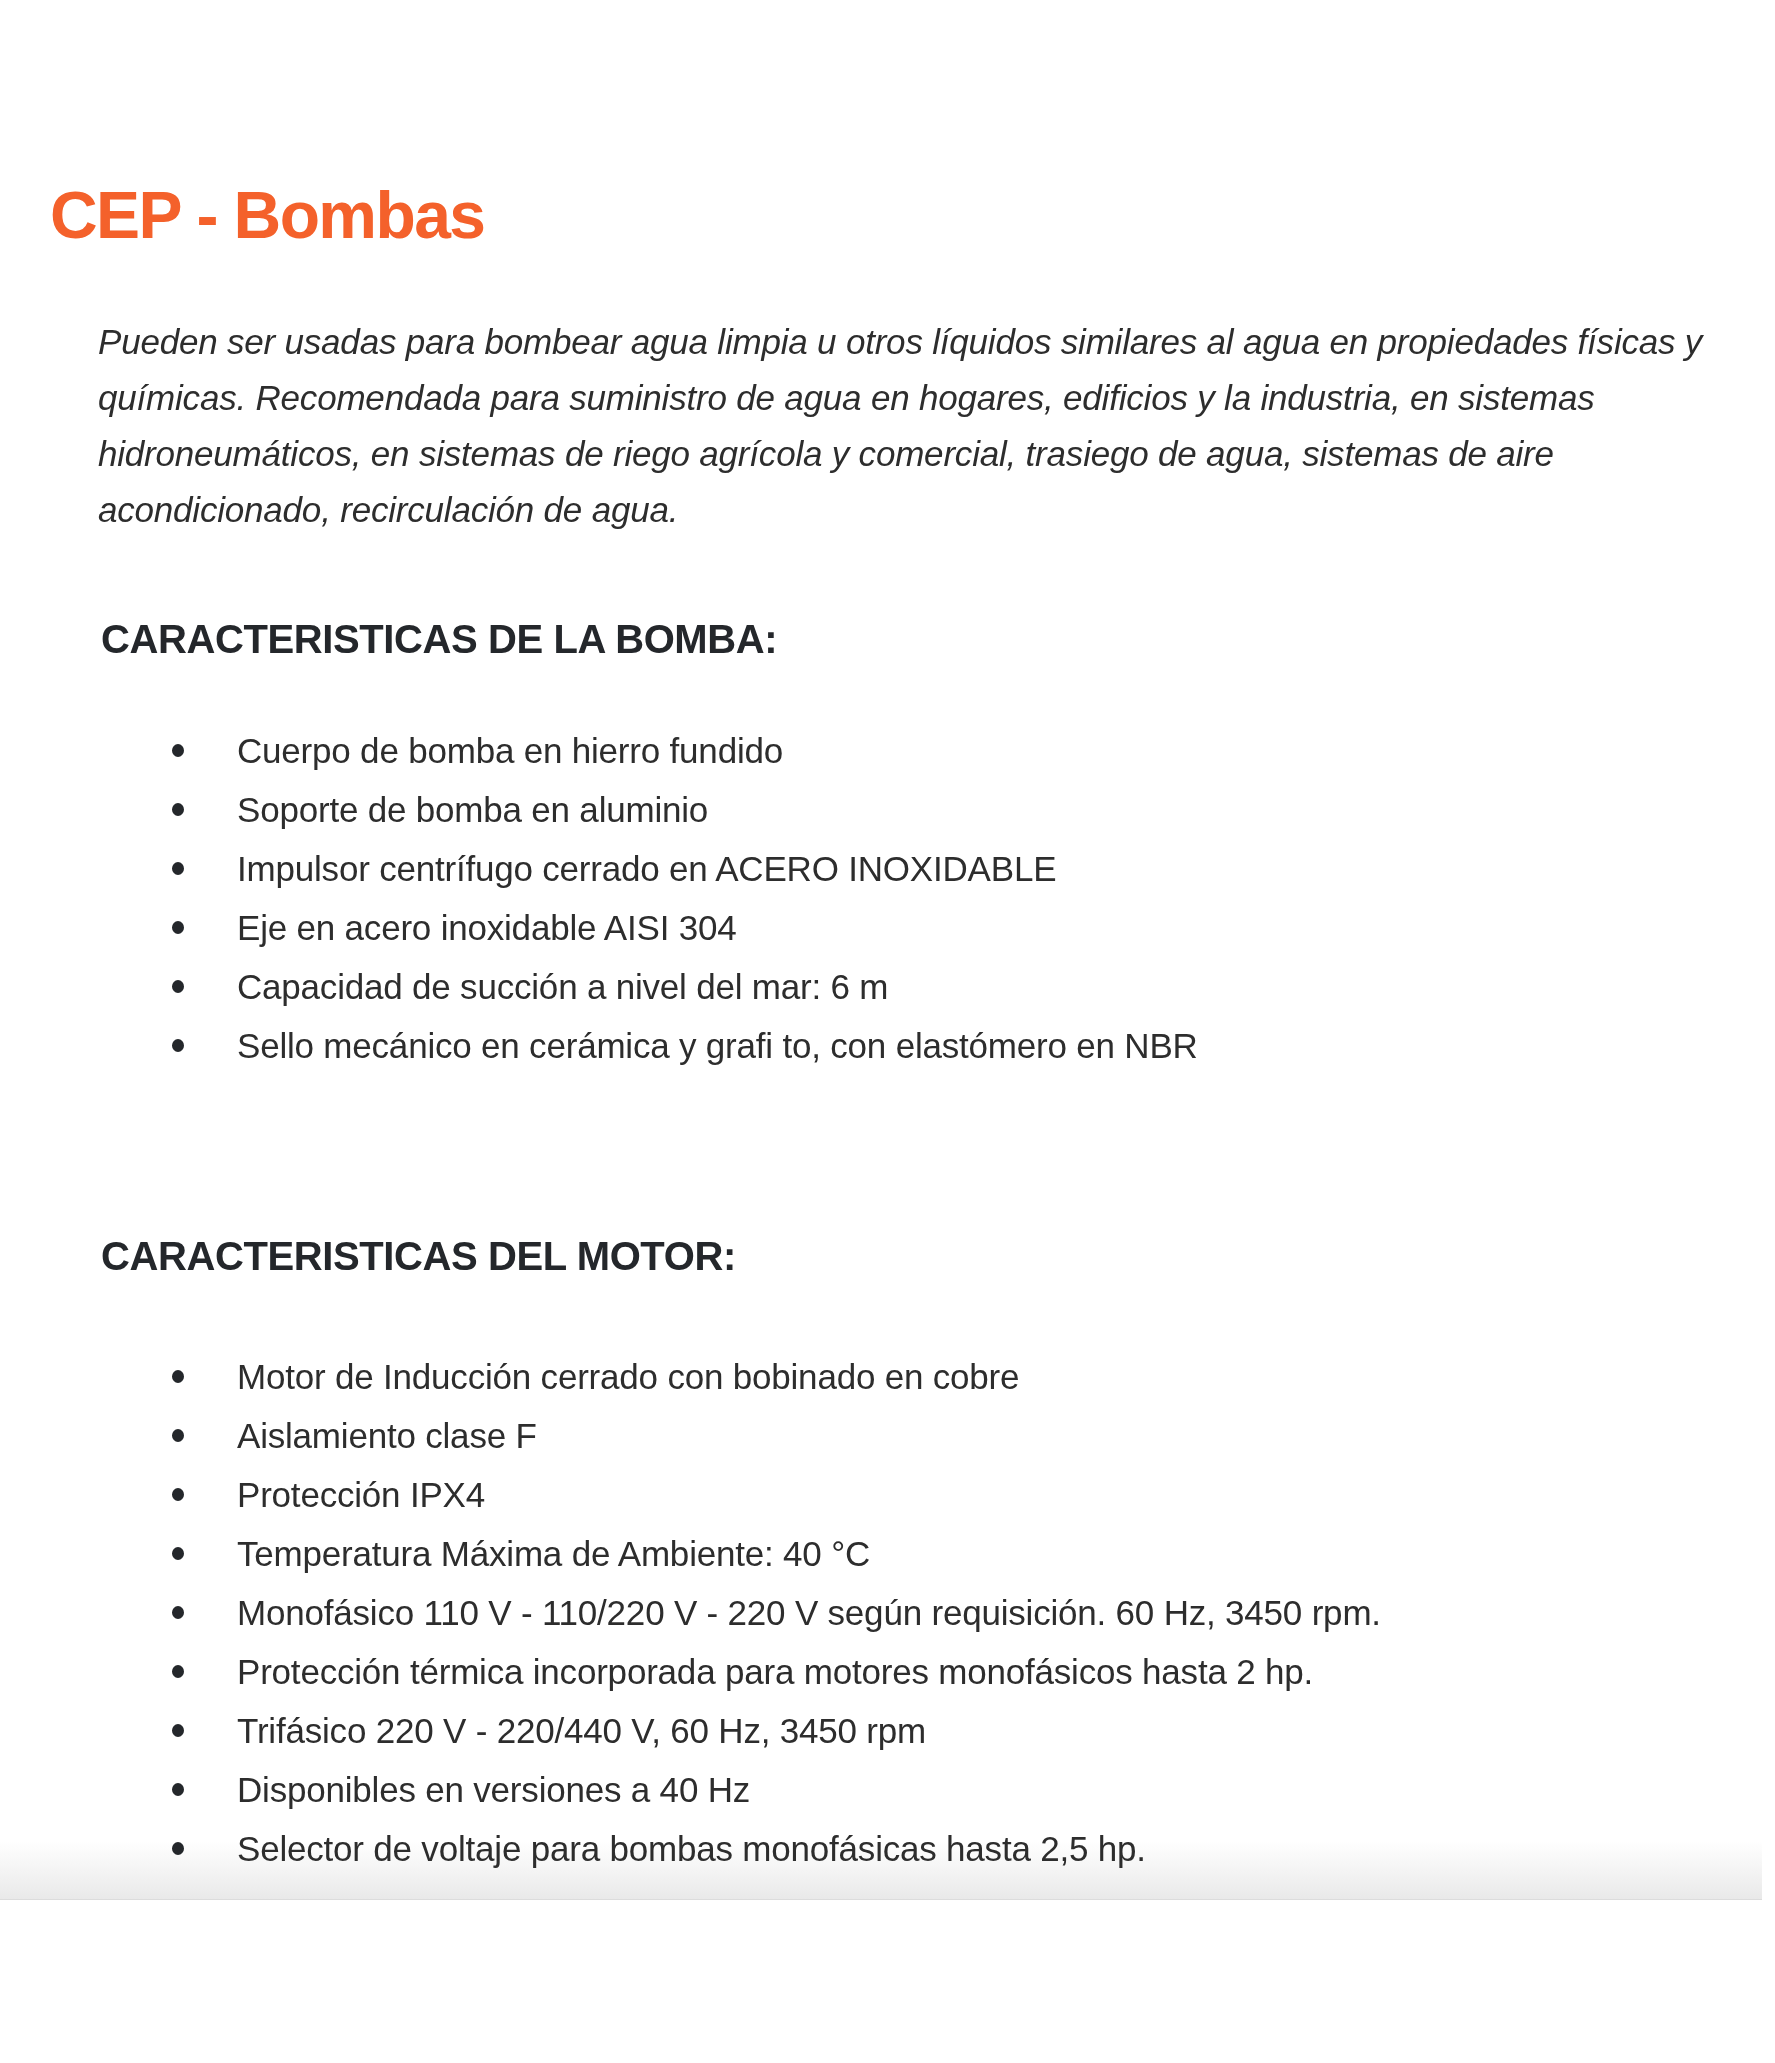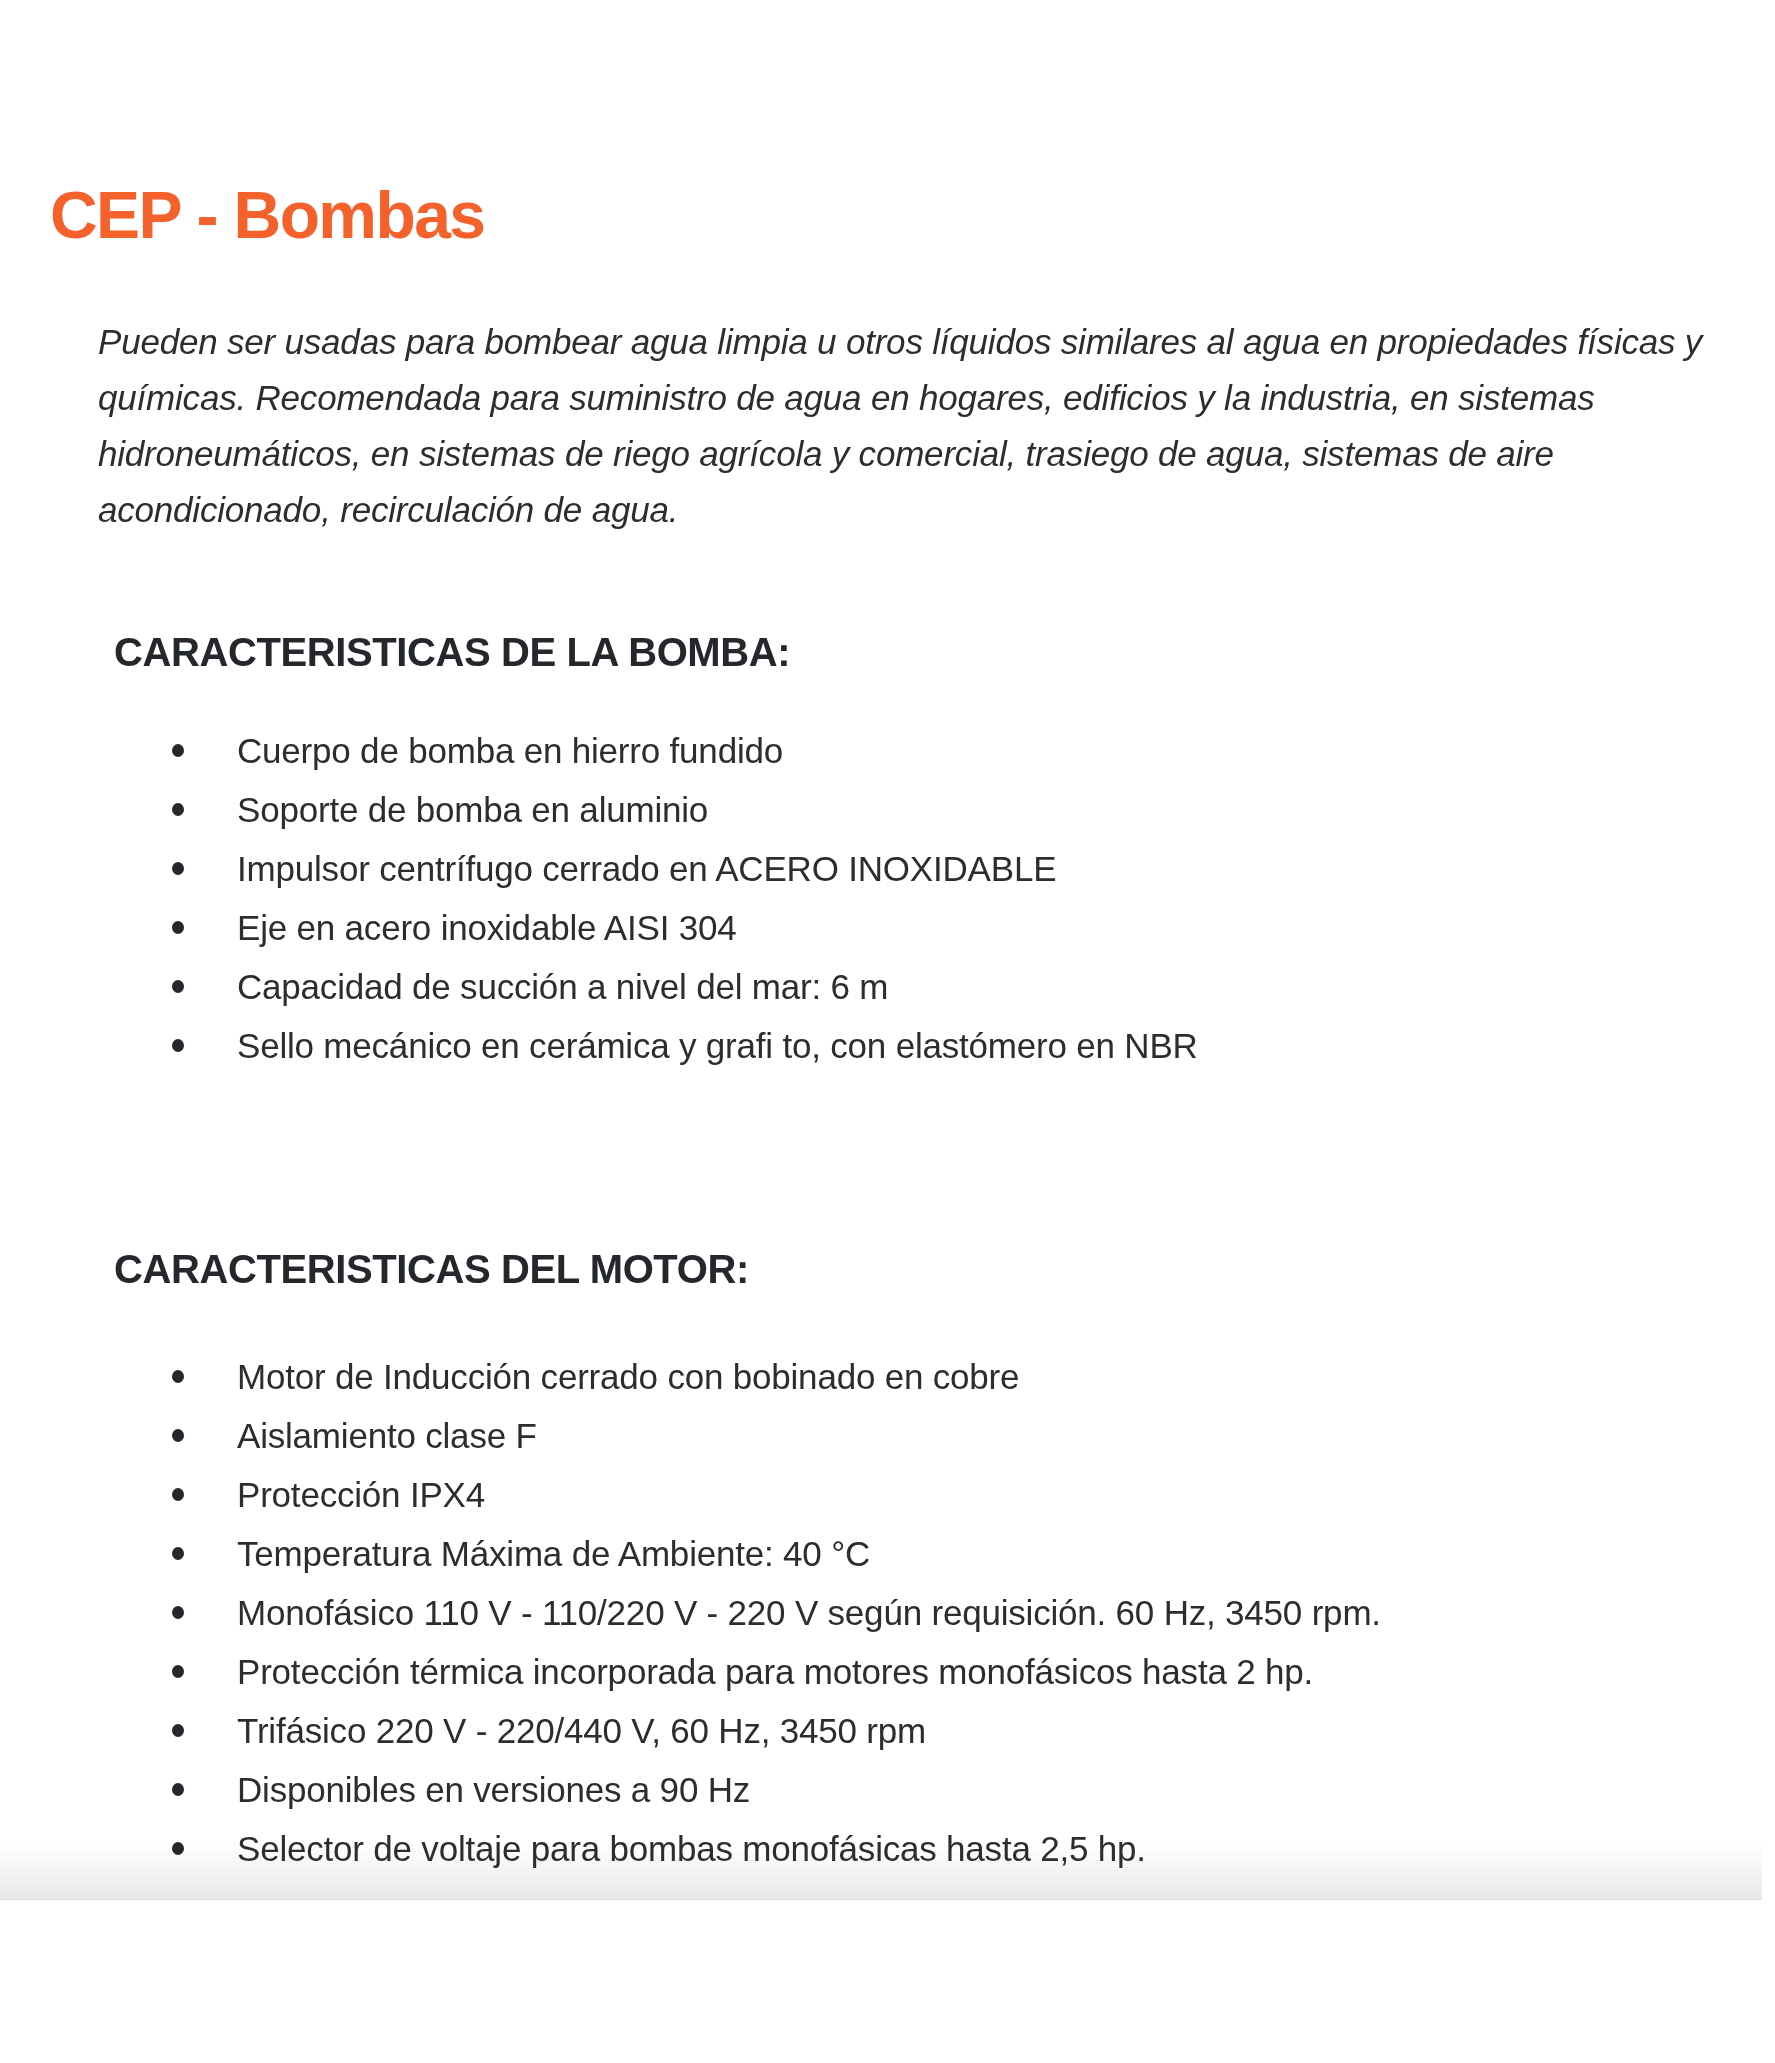--- a/index.html
+++ b/index.html
@@ -34,21 +34,21 @@
     margin: 0;
     font-size: 35px;
     line-height: 56px;
     letter-spacing: -0.2px;
     color: var(--text, #2d2d2d);
     font-style: italic;
   }
   .section-heading {
     position: absolute;
     left: 98px;
-    margin: 16px;
+    margin: 3px;
     font-size: 40px;
     font-weight: 700;
     letter-spacing: -0.4px;
     line-height: 1;
     color: var(--heading, #24272b);
   }
   .section-heading.bomba { top: 616px; }
   .section-heading.motor { top: 1233px; }
   ul.feature-list {
     position: absolute;
@@ -113,16 +113,16 @@
 <h2 class="section-heading motor">CARACTERISTICAS DEL MOTOR:</h2>
 
 <ul class="feature-list motor">
   <li>Motor de Inducción cerrado con bobinado en cobre</li>
   <li>Aislamiento clase F</li>
   <li>Protección IPX4</li>
   <li>Temperatura Máxima de Ambiente: 40 °C</li>
   <li>Monofásico 110 V - 110/220 V - 220 V según requisición. 60 Hz, 3450 rpm.</li>
   <li>Protección térmica incorporada para motores monofásicos hasta 2 hp.</li>
   <li>Trifásico 220 V - 220/440 V, 60 Hz, 3450 rpm</li>
-  <li>Disponibles en versiones a 90 Hz</li>
+  <li>Disponibles en versiones a 40 Hz</li>
   <li>Selector de voltaje para bombas monofásicas hasta 2,5 hp.</li>
 </ul>
 
 
 </body></html>

